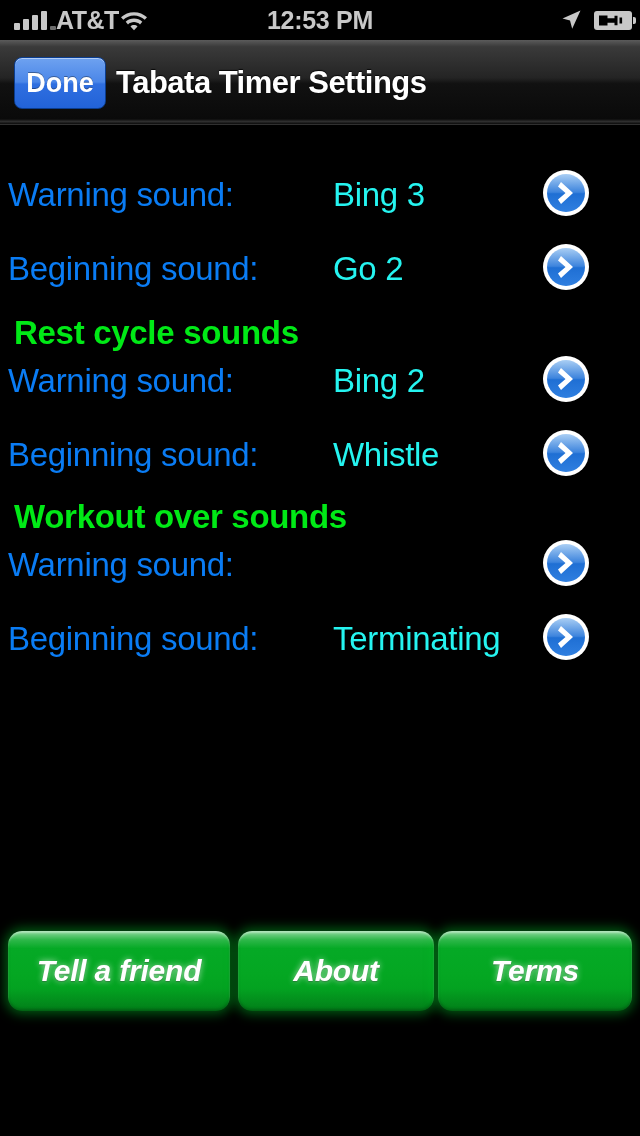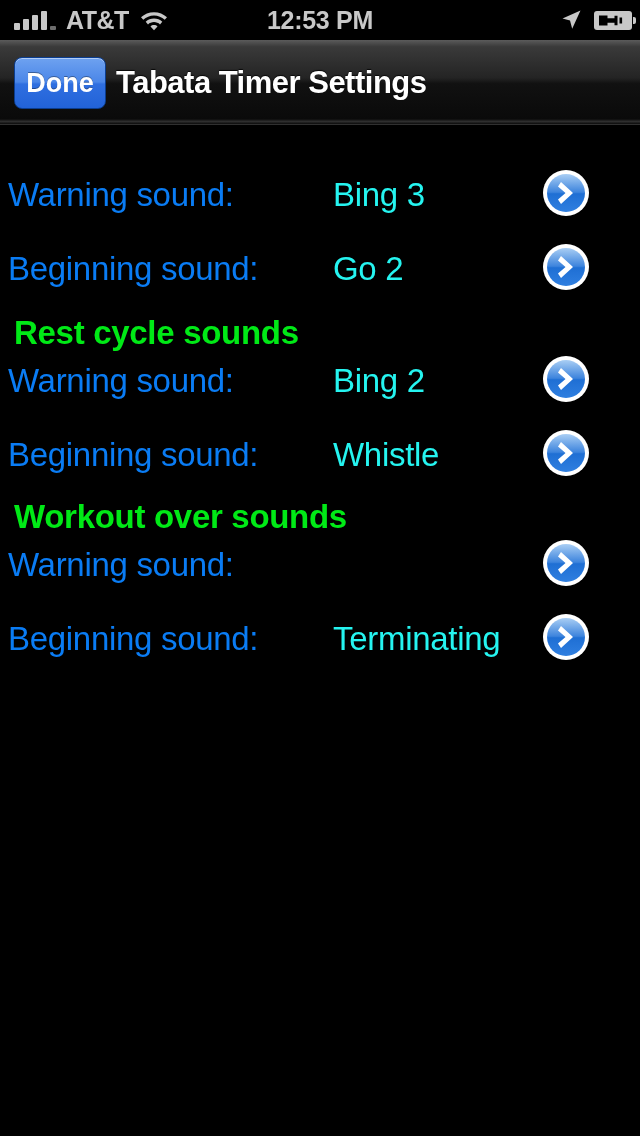--- a/index.html
+++ b/index.html
@@ -28,21 +28,20 @@
     width: 640px; height: 40px;
     background: #000000;
     color: #b8b8b8;
   }
   #status-left {
     position: absolute;
     left: 14px; top: 0;
     height: 40px;
     display: flex;
     align-items: center;
-    gap: 10px;
   }
   .signal-bars {
     display: flex;
     align-items: flex-end;
     gap: 3px;
     height: 20px;
   }
   .signal-bars i {
     display: block;
     width: 6px;
@@ -336,14 +335,19 @@
     <div class="disclosure" style="top:486px">
       <svg viewBox="0 0 50 50">
         <circle cx="25" cy="25" r="23" fill="#ffffff"></circle>
         <circle cx="25" cy="25" r="19" fill="url(#g1)"></circle>
         <path d="M20 14 L32 25 L20 36 L17 31.5 L24.5 25 L17 18.5 Z" fill="#ffffff"></path>
       </svg>
     </div>
 
   </div>
 
+  <div id="bottom-bar">
+    <div class="glossy-button" id="btn-tell-a-friend">Tell a friend</div>
+    <div class="glossy-button" id="btn-about">About</div>
+    <div class="glossy-button" id="btn-terms">Terms</div>
+  </div>
 
 </div>
 
 </body></html>

